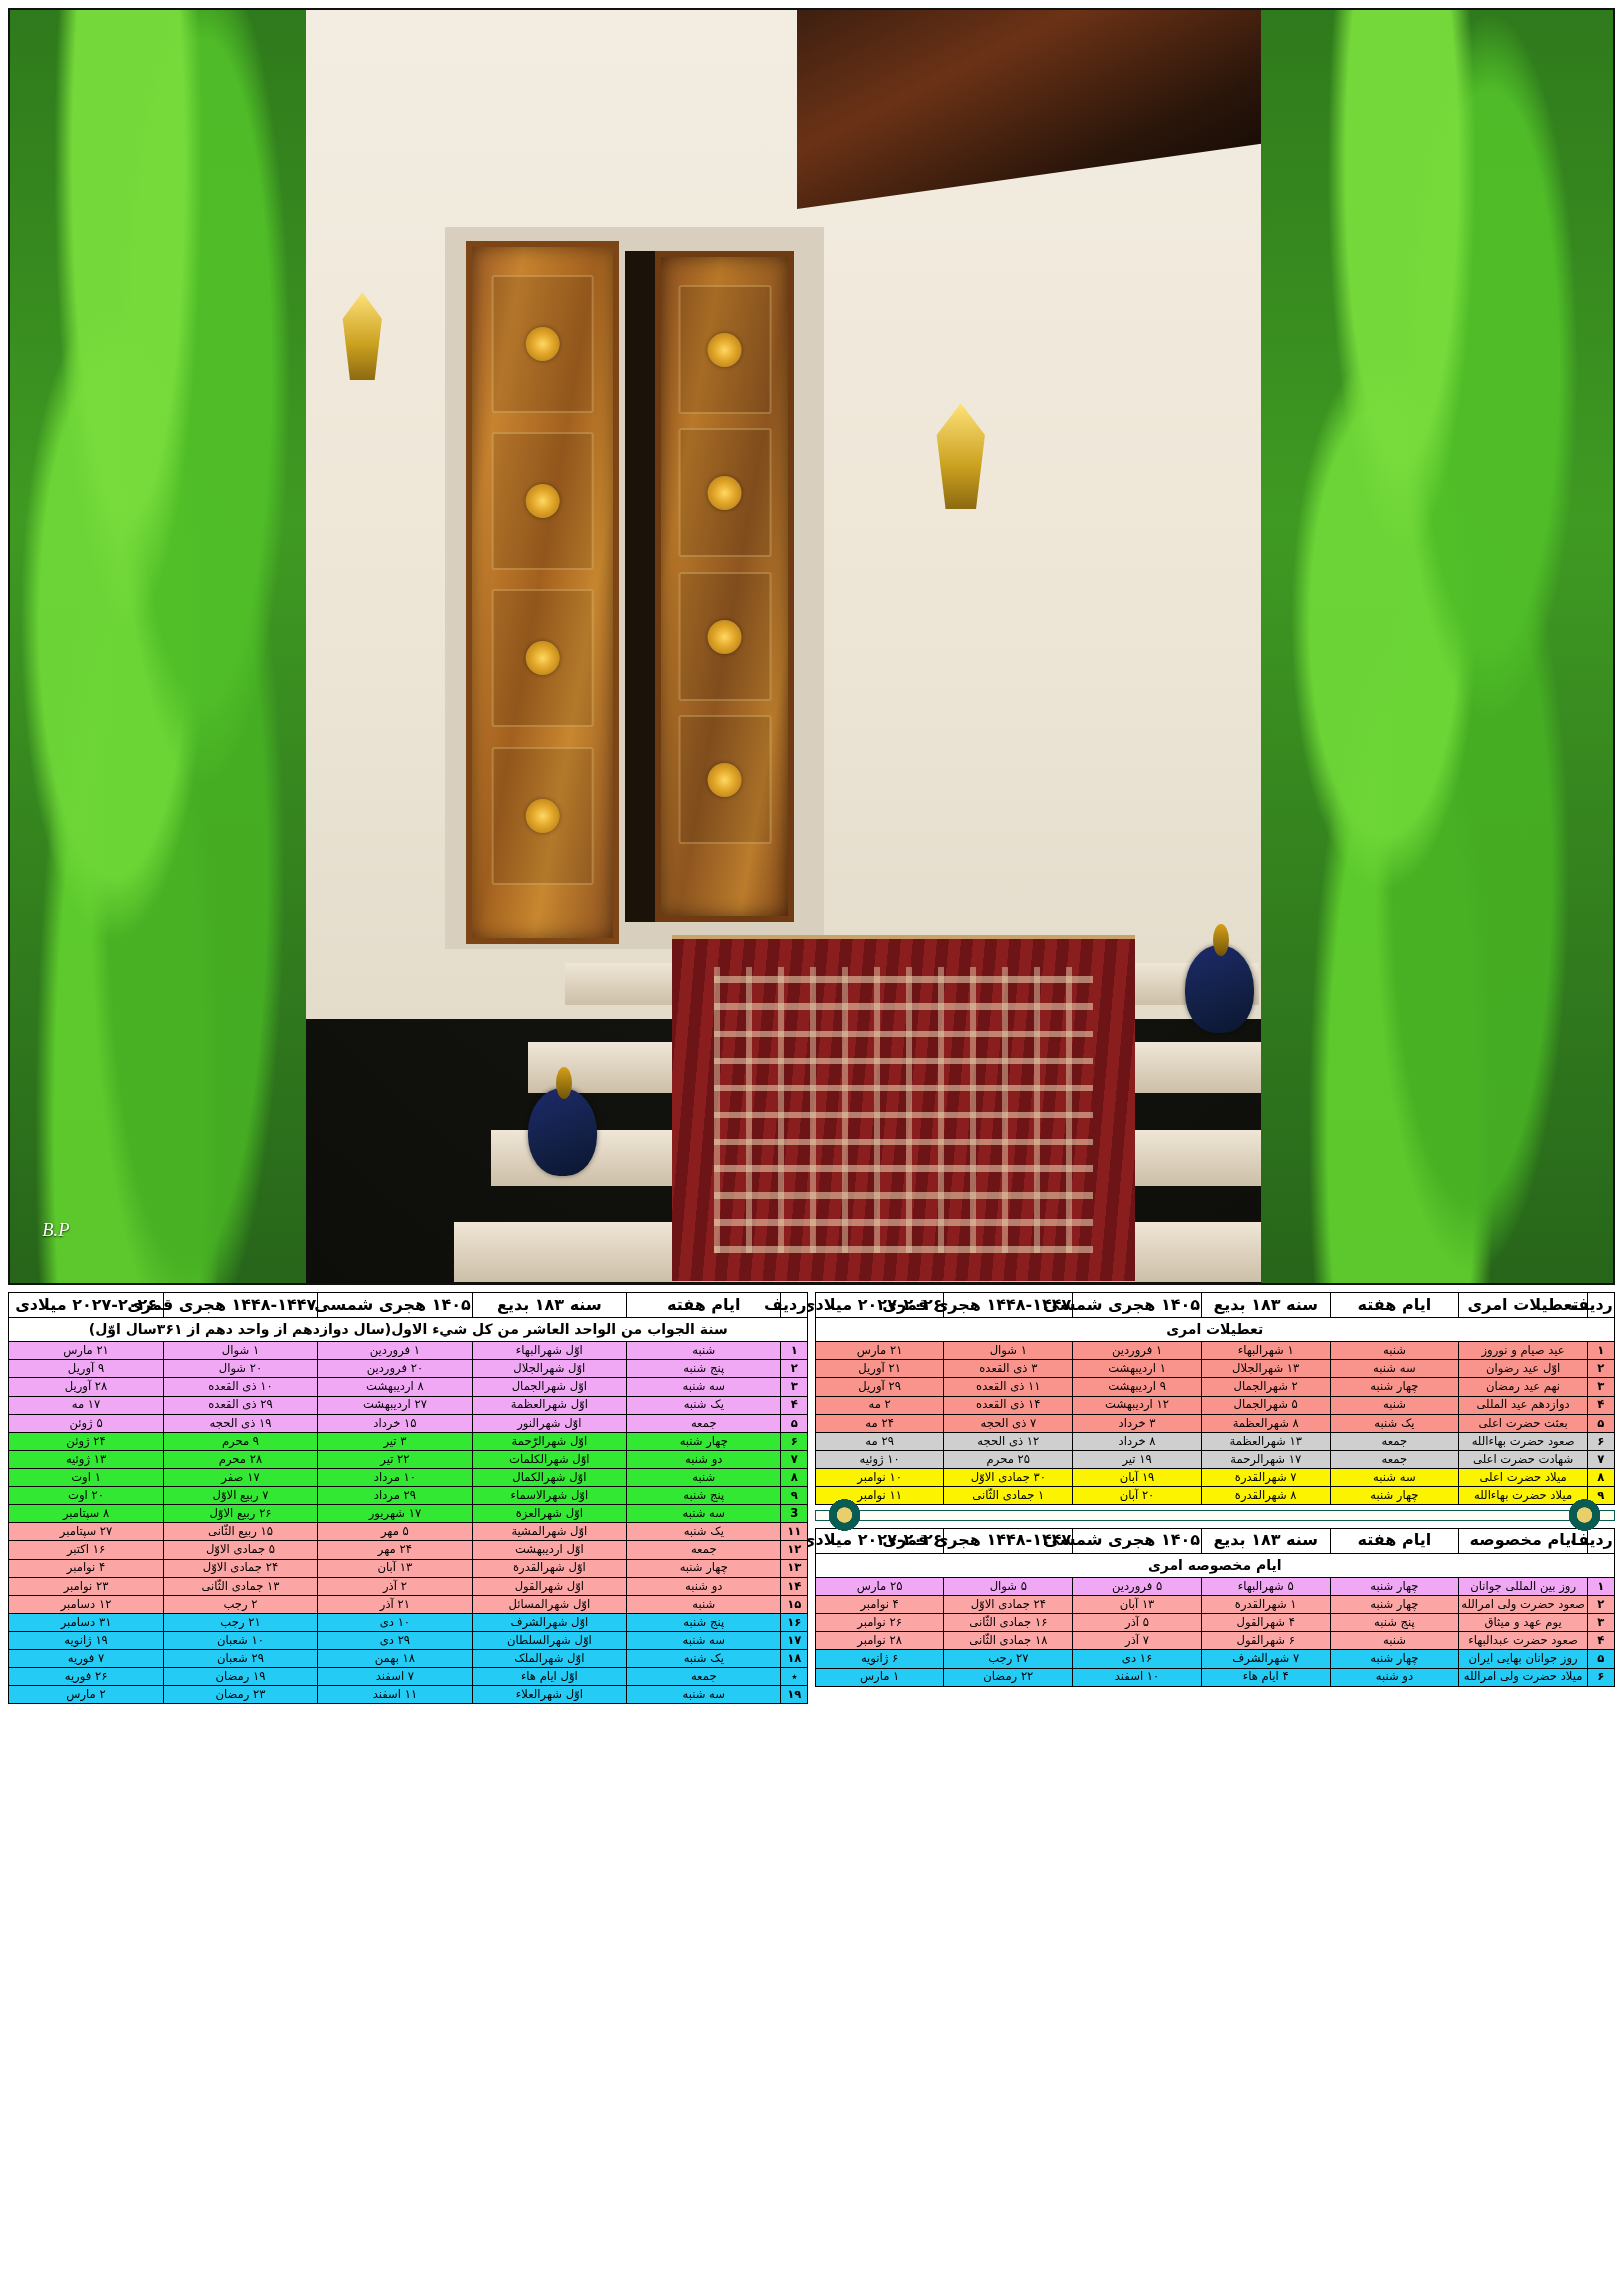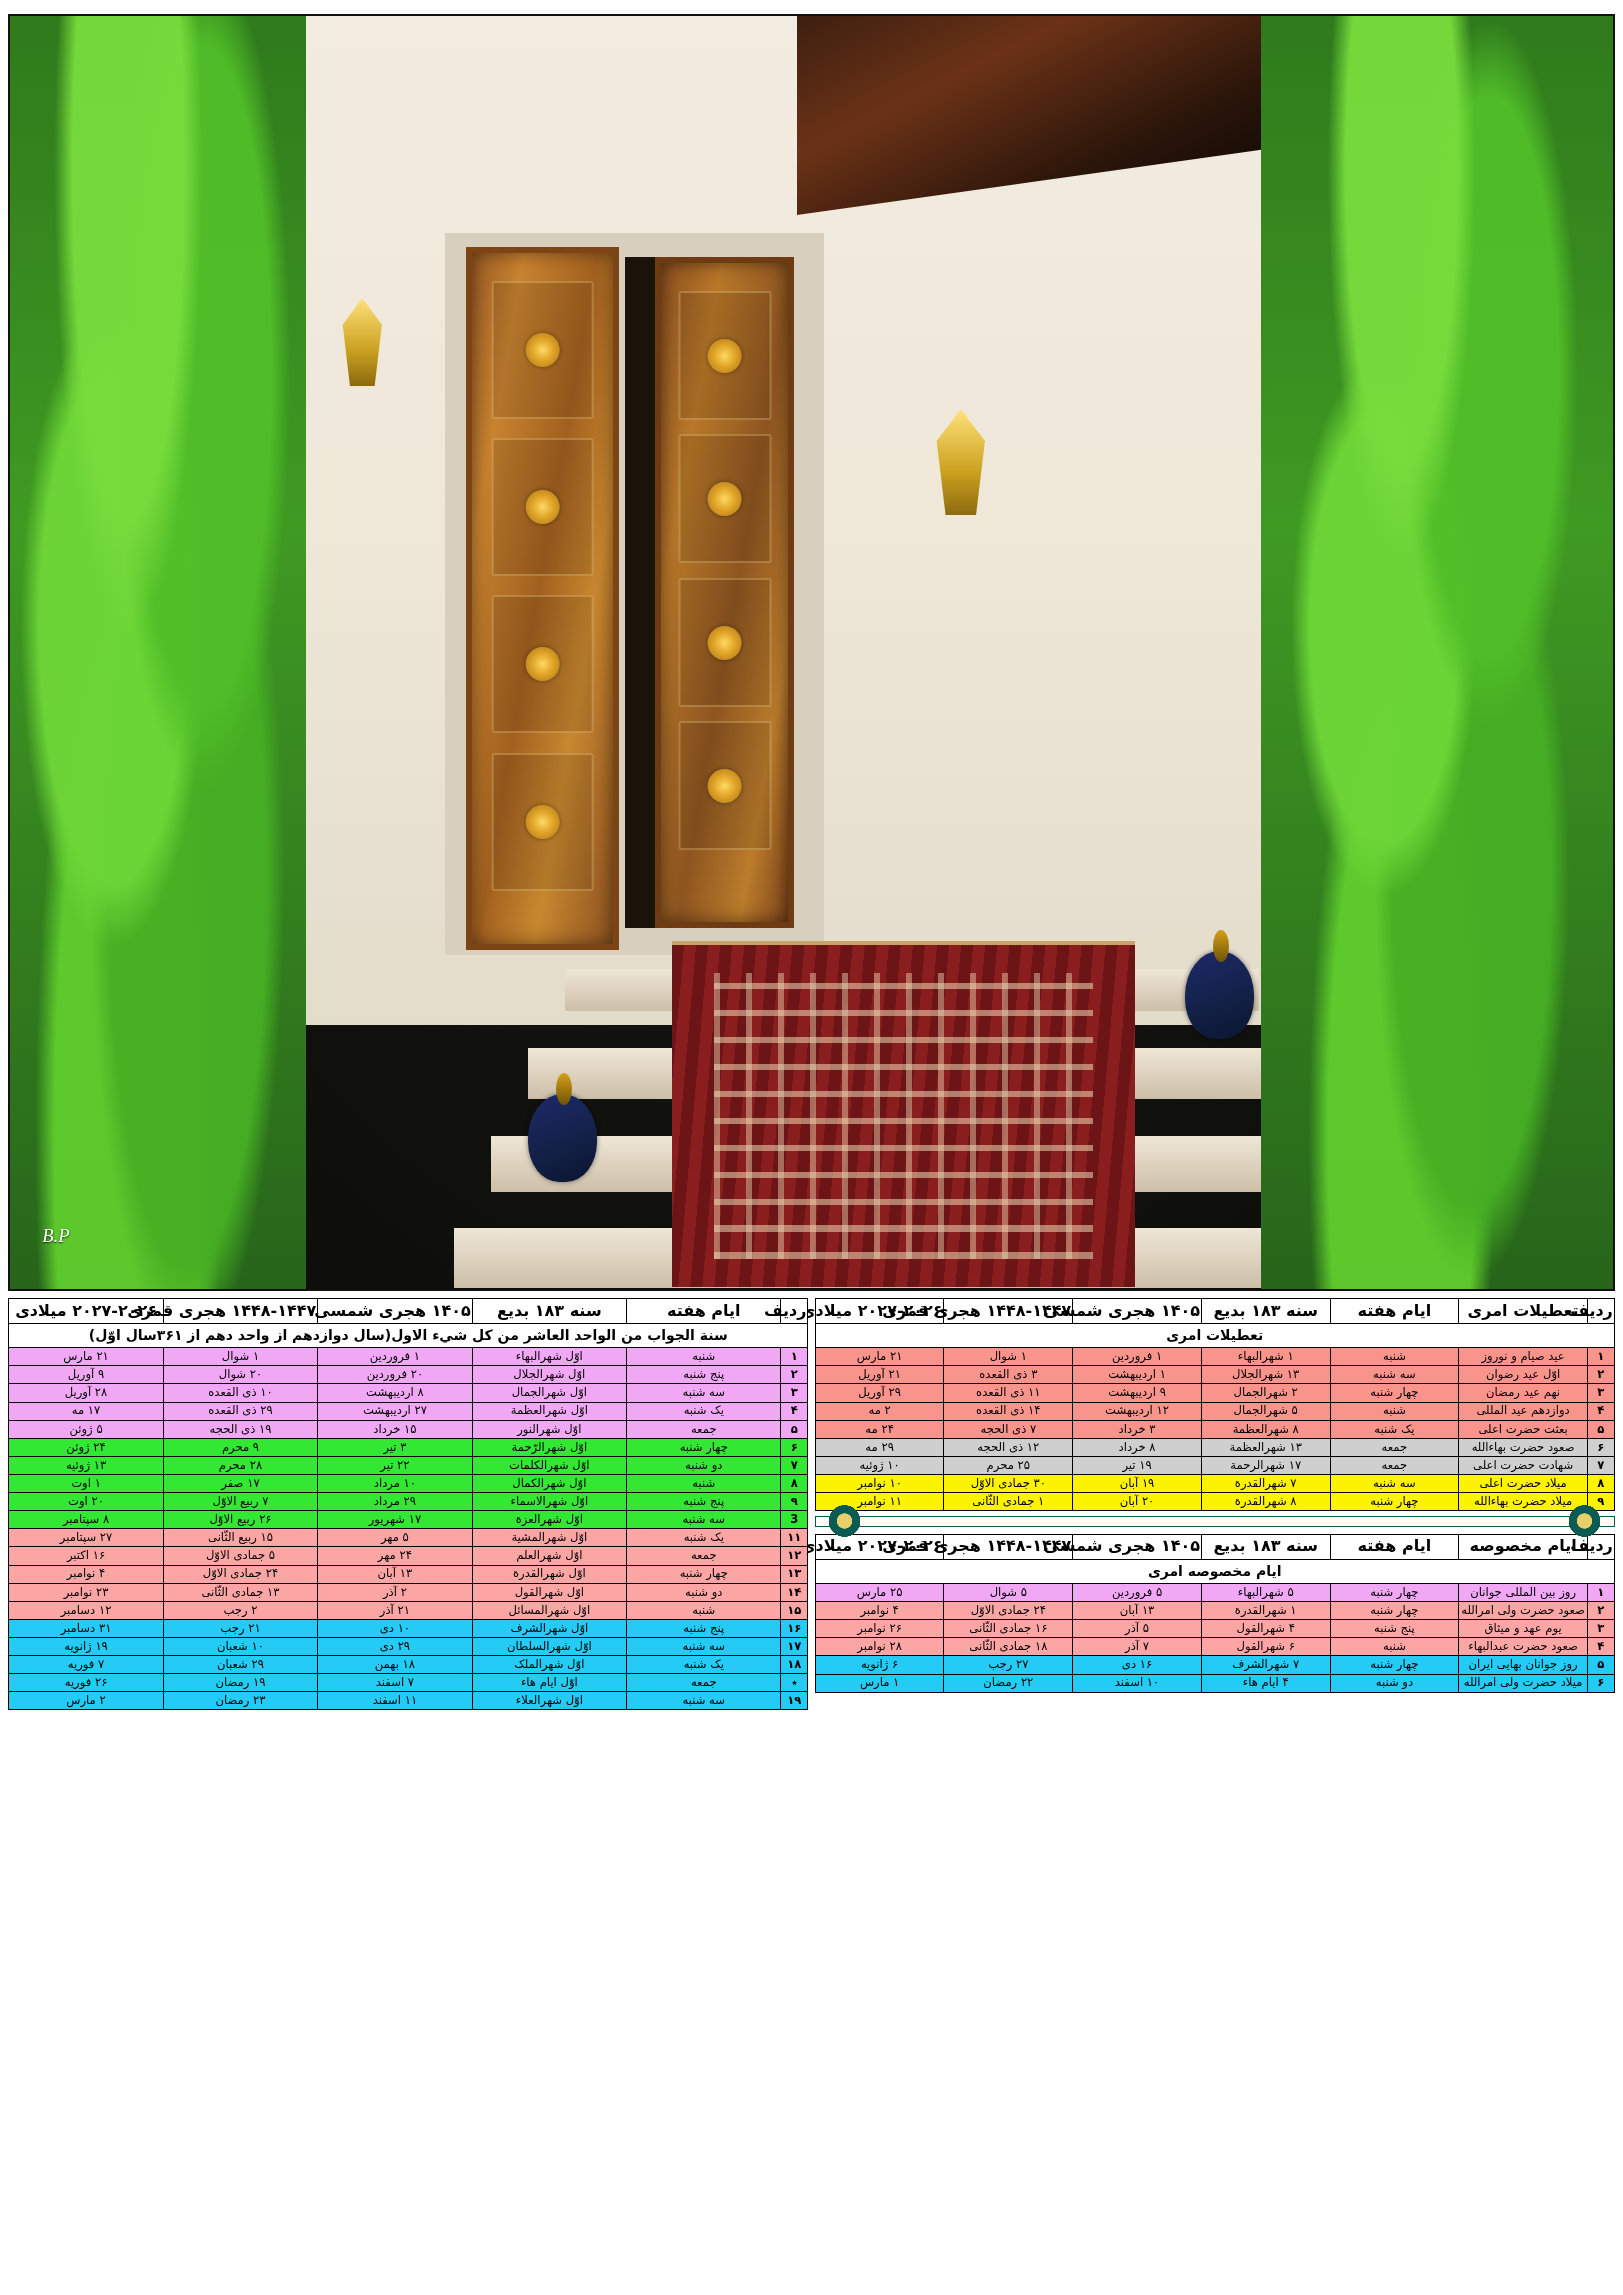--- a/index.html
+++ b/index.html
@@ -1,19 +1,19 @@
 <!DOCTYPE html>
 <html lang="fa" dir="rtl" style="font-size:7.4px"><head>
 <meta charset="utf-8">
 <style>
   html,body{margin:0;padding:0;background:#ffffff;}
   body{font-family:"DejaVu Sans","Liberation Sans",sans-serif;}
   .page{width:1623px;height:2295px;position:relative;background:#fff;box-sizing:border-box;padding:8.3px 8.3px 4.6px 8.3px;}
   .photo{position:relative;width:100%;height:1277px;border:2.8px solid #111;box-sizing:border-box;overflow:hidden;
-     background:linear-gradient(180deg,#0b1d0a 0%,#123209 12%,#1d4a10 30%,#2a6b14 55%,#1e5310 80%,#0c2408 100%);margin-top:6px;}
+     background:linear-gradient(180deg,#0b1d0a 0%,#123209 12%,#1d4a10 30%,#2a6b14 55%,#1e5310 80%,#0c2408 100%);}
   
   .ph-sky{position:absolute;inset:0;background:
       radial-gradient(ellipse at 50% 10%,#2b2b22 0%,#141410 40%,#0b0b08 100%);}
   .ph-wall{position:absolute;left:296px;top:0;width:1036px;height:1009px;
       background:linear-gradient(180deg,#f2ece1 0%,#efe7d8 50%,#e4dccb 100%);}
   .ph-roof{position:absolute;left:787px;top:0;width:555px;height:199px;
       background:linear-gradient(160deg,#3d1f10 0%,#6b3216 35%,#2a150a 75%,#120905 100%);
       transform:skewY(-8deg);transform-origin:left top;}
   .ph-doorframe{position:absolute;left:435px;top:217px;width:379px;height:722px;background:#d9cfbe;}
   .ph-door-l{position:absolute;left:456px;top:231px;width:153px;height:703px;
@@ -428,21 +428,21 @@
               <td class="num c-orange">۱۱</td>
               <td class="c-orange">یک شنبه</td>
               <td class="c-orange">اوّل شهرالمشیة</td>
               <td class="c-orange">۵ مهر</td>
               <td class="c-orange">۱۵ ربیع الثّانی</td>
               <td class="c-orange">۲۷ سپتامبر</td>
             </tr>
             <tr>
               <td class="num c-orange">۱۲</td>
               <td class="c-orange">جمعه</td>
-              <td class="c-orange">اوّل شهرالعلم</td>
+              <td class="c-orange">اوّل اردیبهشت</td>
               <td class="c-orange">۲۴ مهر</td>
               <td class="c-orange">۵ جمادی الاوّل</td>
               <td class="c-orange">۱۶ اکتبر</td>
             </tr>
             <tr>
               <td class="num c-orange">۱۳</td>
               <td class="c-orange">چهار شنبه</td>
               <td class="c-orange">اوّل شهرالقدرة</td>
               <td class="c-orange">۱۳ آبان</td>
               <td class="c-orange">۲۴ جمادی الاوّل</td>

